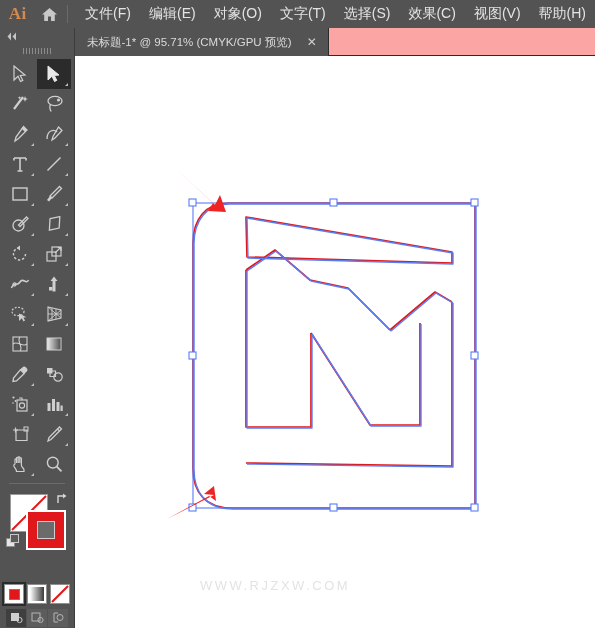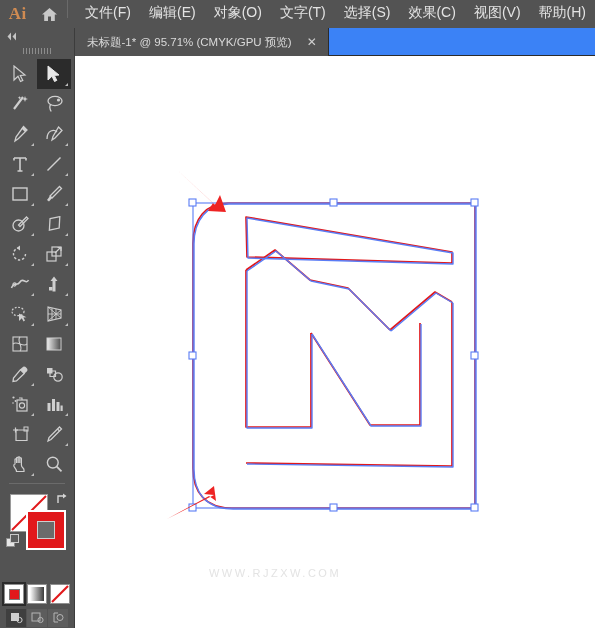--- a/index.html
+++ b/index.html
@@ -6,38 +6,38 @@
   html, body {
     width:595px; height:628px;
     font-family:"Liberation Sans", sans-serif;
     background:#535353; overflow:hidden;
   }
   #app { position:relative; width:595px; height:628px; }
 
   
   .menubar {
     position:absolute; left:0; top:0; width:595px; height:28px;
-    background:#535353; display:flex; align-items:flex-start;
+    background:#535353; display:flex; align-items:center;
   }
   .ai-logo {
     width:38px; height:28px; display:flex; align-items:center; justify-content:center;
     color:#d08b52; font-size:17px; font-weight:bold; letter-spacing:.5px;
     font-family:"Liberation Serif", serif;
   }
   .home-icon { width:30px; height:28px; display:flex; align-items:center; justify-content:center; }
   .menu-sep { width:1px; height:18px; background:#6a6a6a; margin:0 8px 0 4px; }
   .menu-items { display:flex; align-items:center; }
   .menu-item {
     color:#e3e3e3; font-size:14px; padding:4px 9px; white-space:nowrap; cursor:default;
   }
 
   
   .tabbar {
     position:absolute; left:75px; top:28px; width:520px; height:28px;
-    background:#3b82f6; border-bottom:1px solid #2b2b2b;
+    background:#fca5a5; border-bottom:1px solid #2b2b2b;
   }
   .doc-tab {
     position:absolute; left:0; top:0; height:28px;
     background:#535353; display:flex; align-items:center;
     padding:0 8px 0 12px; border-right:1px solid #2b2b2b;
   }
   .doc-tab-title { color:#d9d9d9; font-size:11.5px; white-space:nowrap; }
   .doc-tab-close {
     color:#d0d0d0; font-size:12px; margin-left:12px; line-height:1;
     padding:2px 3px; cursor:pointer;
@@ -118,21 +118,21 @@
   .watermark {
     position:absolute; left:100px; top:510px; width:200px; text-align:center;
     pointer-events:none;
   }
   .wm-cn {
     font-size:28px; font-weight:bold; color:transparent;
     -webkit-text-stroke:1px #e0e0e0; letter-spacing:1px;
     font-family:"DejaVu Sans", sans-serif;
   }
   .wm-en {
-    font-size:11px; color:#e3e3e3; letter-spacing:2.5px; margin-top:1px;
+    font-size:13px; color:#e3e3e3; letter-spacing:2.5px; margin-top:12px;
   }
 </style>
 </head>
 <body>
 
 <div id="app">
 
   <div class="menubar">
     <div class="ai-logo">Ai</div>
     <div class="home-icon">

